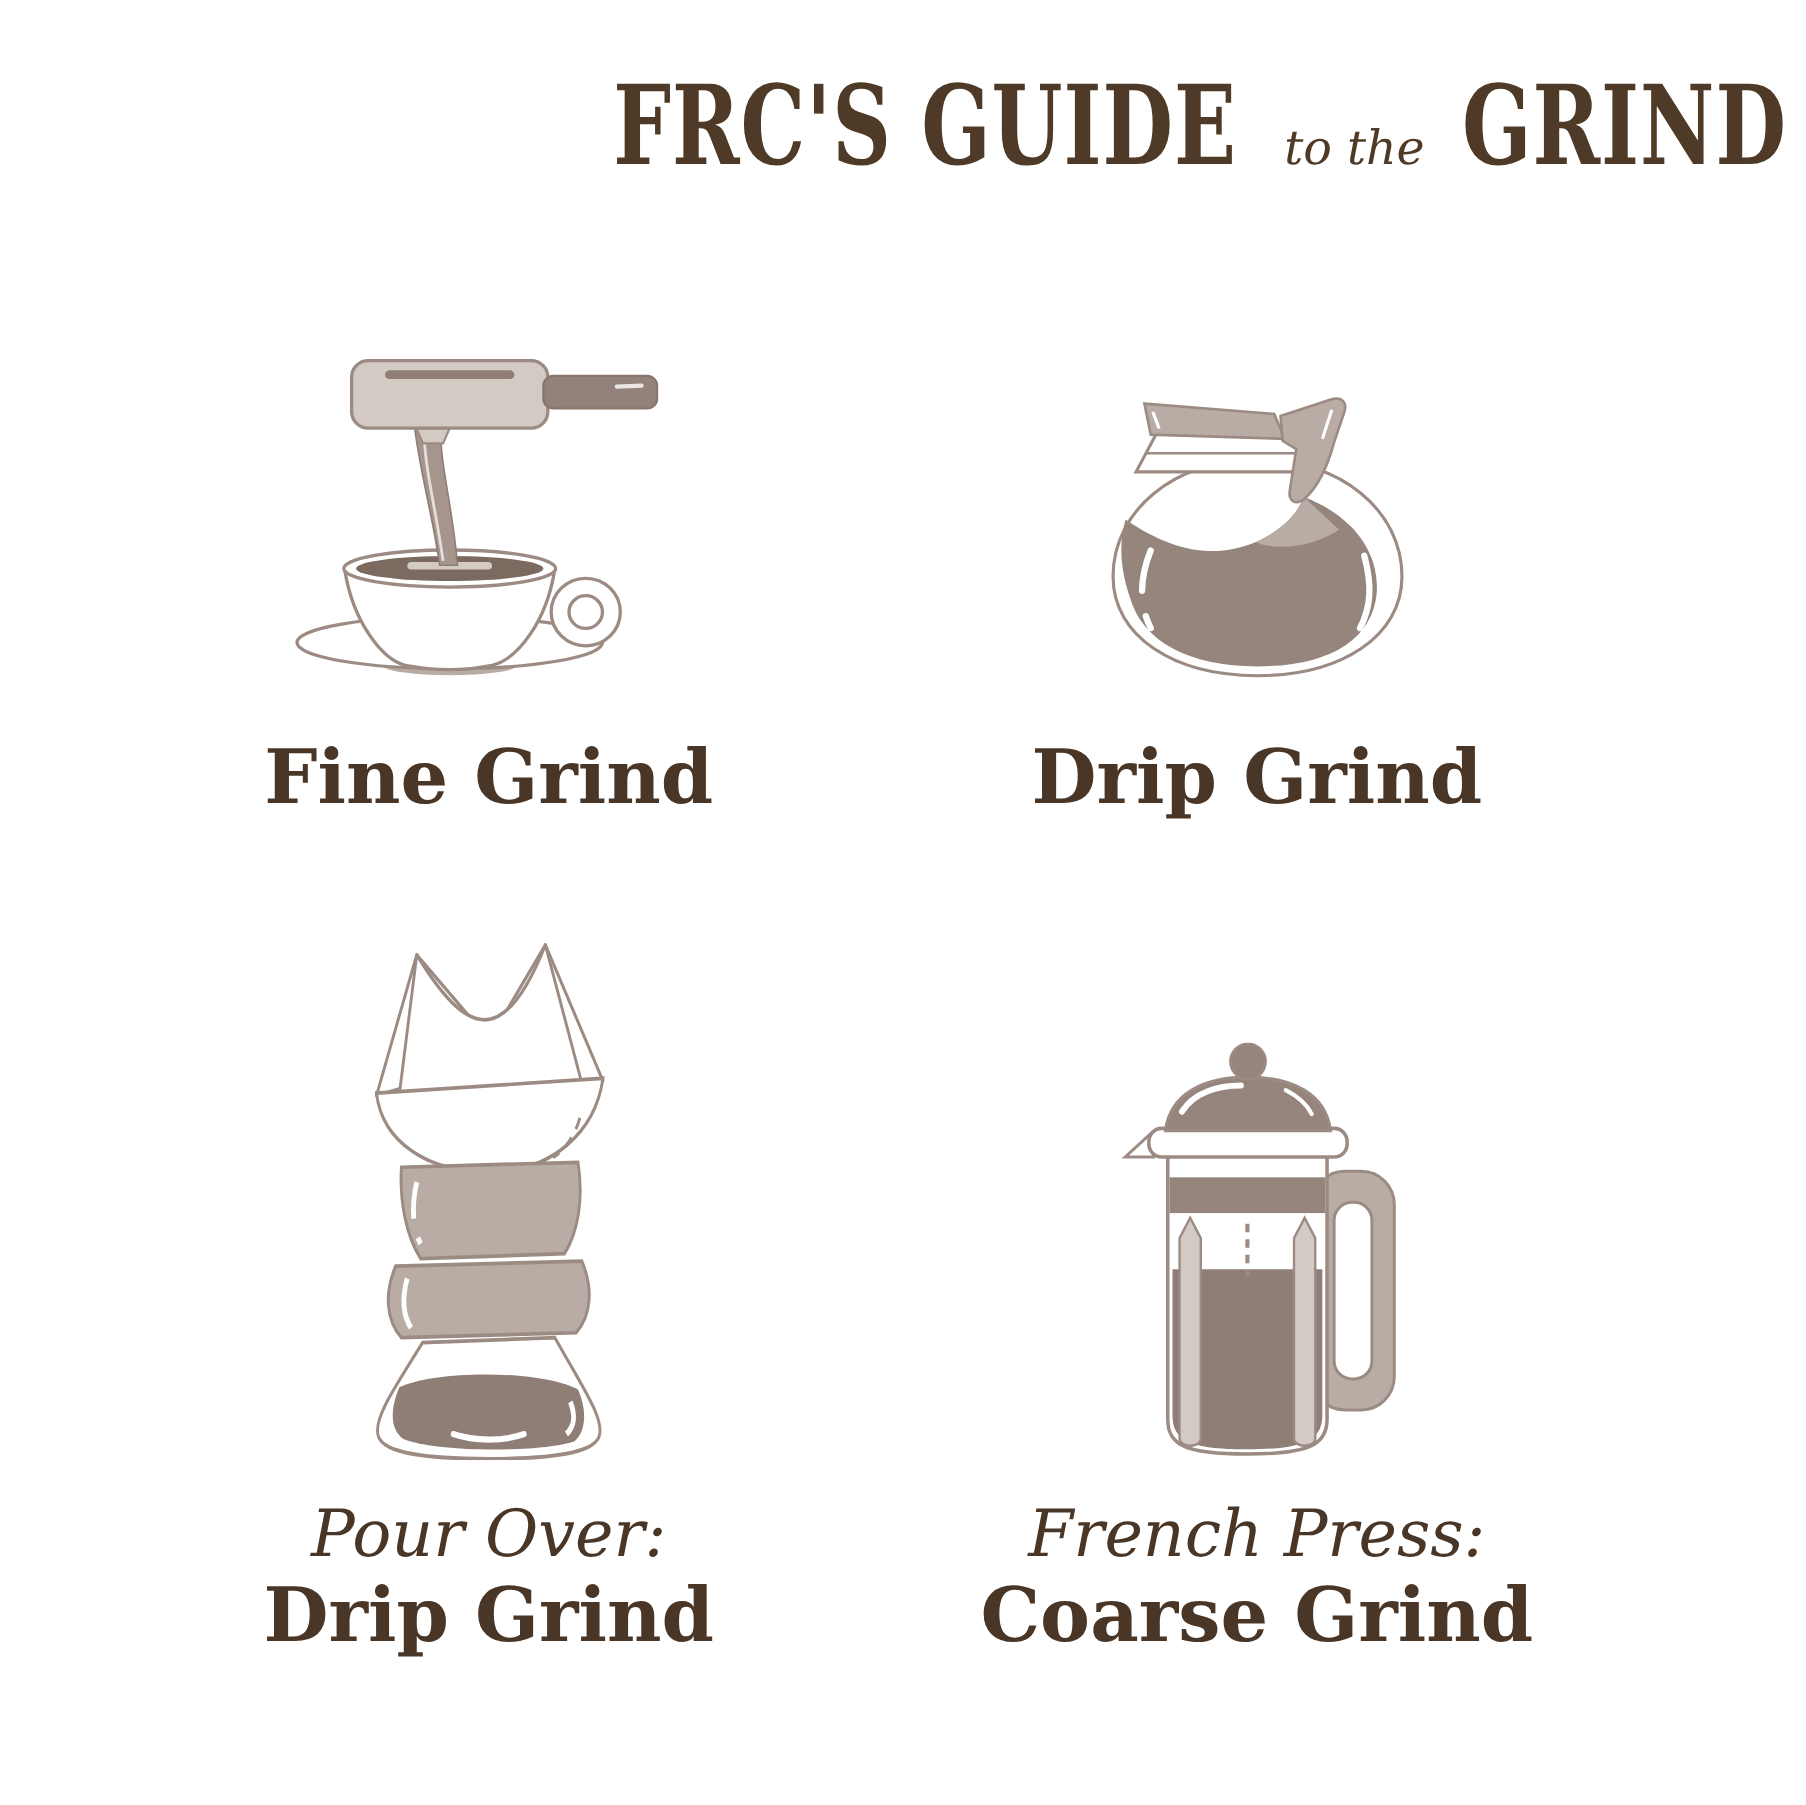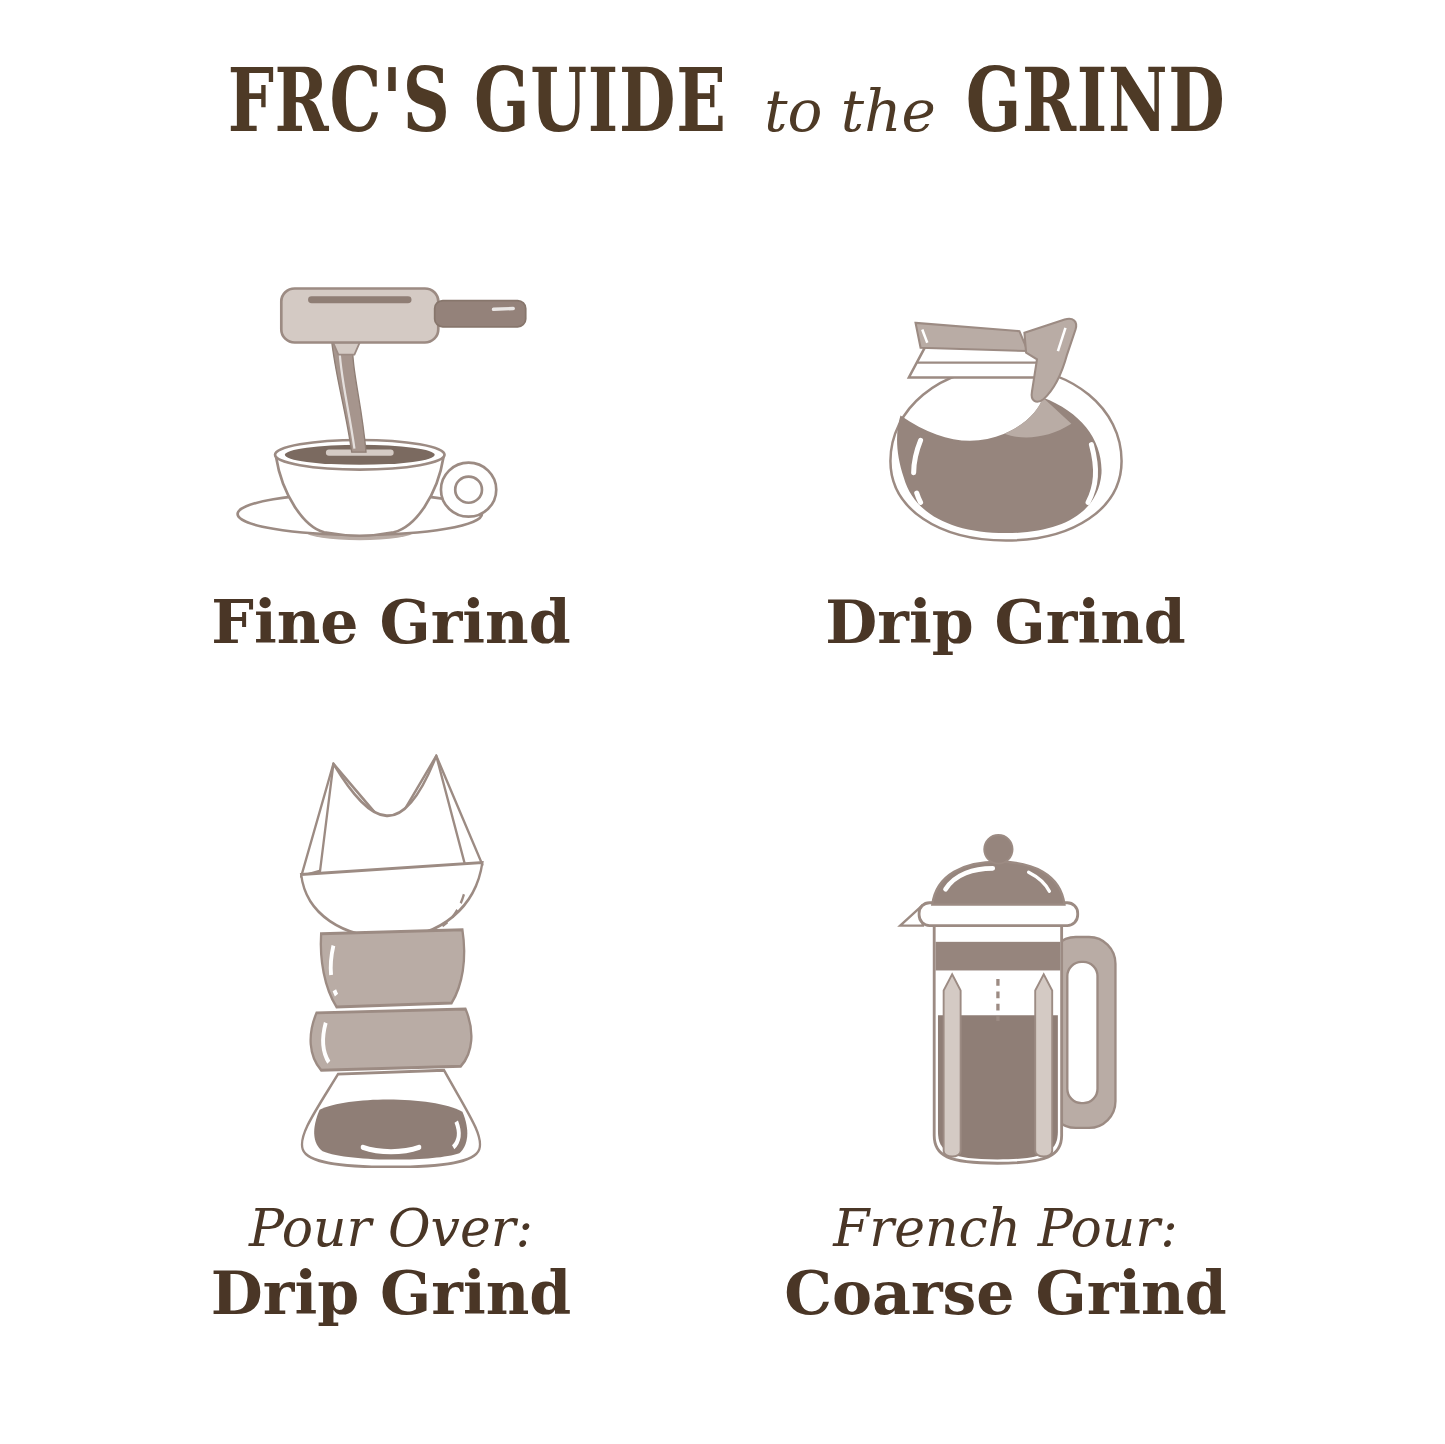--- a/index.html
+++ b/index.html
@@ -5,30 +5,30 @@
   html,body{margin:0;padding:0;background:#ffffff;}
   .poster{
     position:relative;
     width:1445px;height:1444px;
     background:#ffffff;
     font-family:"DejaVu Serif","Liberation Serif",serif;
     overflow:hidden;
   }
   
   .title{
-    display:flex;justify-content:center;align-items:baseline;
+    display:flex;justify-content:flex-end;align-items:baseline;
     margin-top:48px;height:108px;color:#4e3a26;white-space:nowrap;
   }
   .slab{
     font-weight:bold;font-size:88px;letter-spacing:1px;
     display:inline-block;transform:scaleX(0.74);transform-origin:center baseline;
   }
   .slab.lead{margin:0 -64px;}
   .slab.tail{margin:0 -30px;}
-  .script{font-style:italic;font-size:58px;margin:0 14px;display:inline-block;}
+  .script{font-style:italic;font-size:38px;margin:0 14px;display:inline-block;}
   
   .grid{
     display:grid;
     grid-template-columns:722px 723px;
     grid-template-rows:552px 724px;
     margin-top:8px;
   }
   .cell{display:flex;flex-direction:column;align-items:center;justify-content:flex-end;}
   .content{display:flex;flex-direction:column;align-items:center;}
   .col-left .content{transform:translateX(30px);}
@@ -175,20 +175,20 @@
             <rect x="34" y="72" width="168" height="24" rx="11" fill="#ffffff" stroke="#9c8b83" stroke-width="3"></rect>
 
             <path d="M48,74 C52,42 82,29 118,29 C154,29 184,42 188,74 Z" fill="#96857d" stroke="#9c8b83" stroke-width="2.5"></path>
             <path d="M62,58 C72,42 92,36 112,36" fill="none" stroke="#ffffff" stroke-width="5" stroke-linecap="round"></path>
             <path d="M150,40 C160,45 168,52 172,60" fill="none" stroke="#ffffff" stroke-width="3.5" stroke-linecap="round"></path>
 
             <circle cx="118" cy="16" r="15" fill="#96857d" stroke="#9c8b83" stroke-width="2"></circle>
           </svg>
         </div>
         <div class="labels">
-          <div class="method">French Pour:</div>
+          <div class="method">French Press:</div>
           <div class="grind">Coarse Grind</div>
         </div>
       </div>
     </section>
 
   </div>
 </div>
 
 </body></html>

